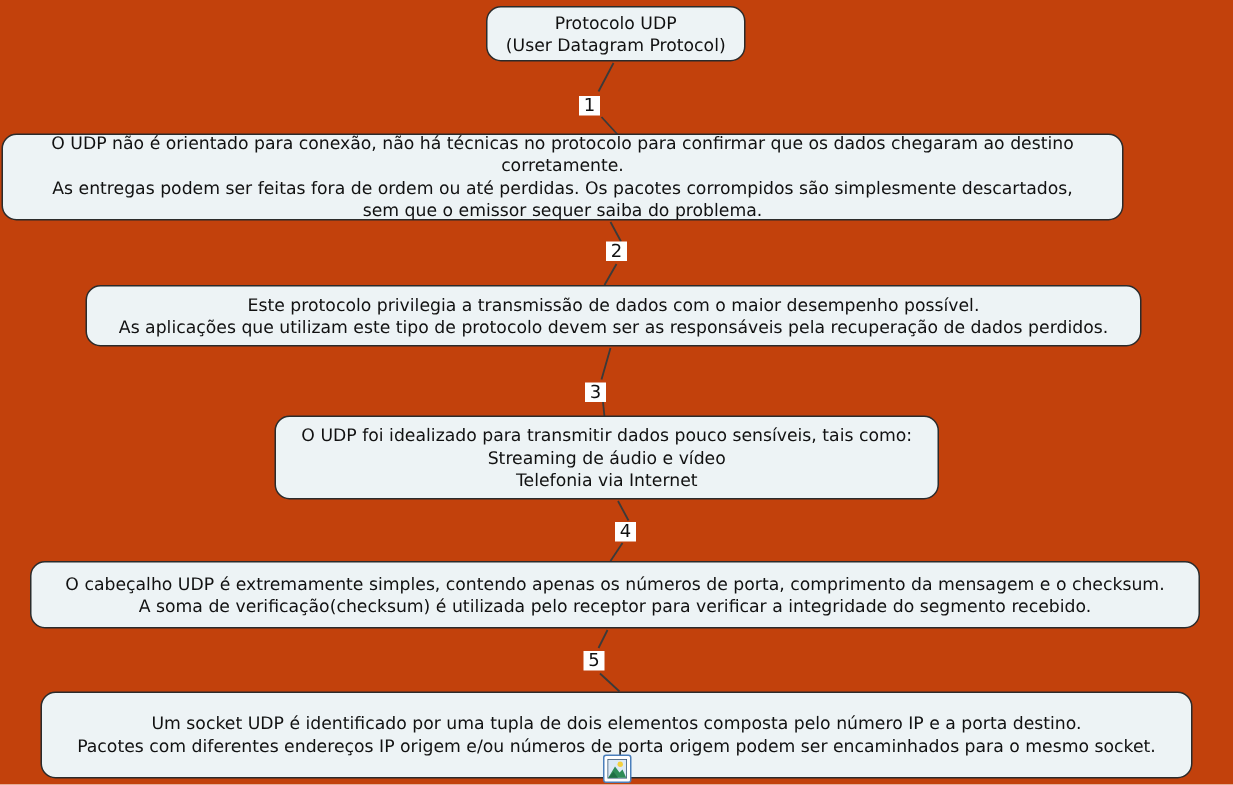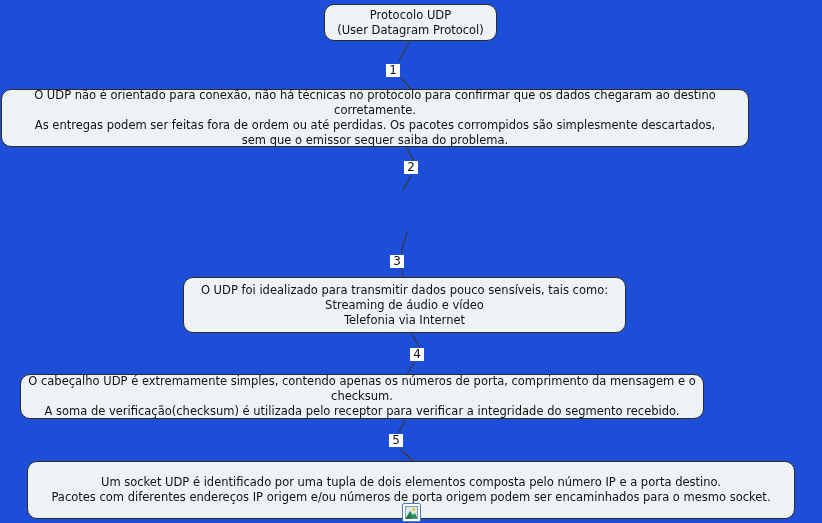--- a/index.html
+++ b/index.html
@@ -5,21 +5,21 @@
   html, body {
     margin: 0;
     padding: 0;
     background: #ffffff;
     font-family: "DejaVu Sans", "Liberation Sans", sans-serif;
   }
   .canvas {
     position: relative;
     width: 822px;
     height: 523px;
-    background: #1d4ed8;
+    background: #c2410c;
     overflow: hidden;
   }
   .link-svg {
     position: absolute;
     left: 0;
     top: 0;
     width: 822px;
     height: 523px;
     pointer-events: none;
   }
@@ -36,21 +36,21 @@
     display: flex;
     align-items: center;
     justify-content: center;
     white-space: pre-line;
     padding: 2px 6px;
   }
   .node-root  { left: 324px; top: 4px;   width: 173px; height: 37px; }
   .node-n1    { left: 1px;   top: 89px;  width: 748px; height: 58px; }
   .node-n2    { left: 57px;  top: 190px; width: 704px; height: 41px; }
   .node-n3    { left: 183px; top: 277px; width: 443px; height: 56px; }
-  .node-n4    { left: 20px;  top: 374px; width: 684px; height: 45px; }
+  .node-n4    { left: 20px;  top: 374px; width: 780px; height: 45px; }
   .node-n5    { left: 27px;  top: 461px; width: 768px; height: 58px; }
   .link-label {
     position: absolute;
     width: 14px;
     color: #111111;
     font-size: 12px;
     line-height: 13px;
     text-align: center;
     background: #ffffff;
   }
@@ -98,20 +98,22 @@
       <line x1="405" y1="420" x2="399" y2="432"></line>
       <line x1="400" y1="449" x2="413" y2="461"></line>
     </g>
   </svg>
 
   <div class="node node-root">Protocolo UDP
 (User Datagram Protocol)</div>
   <div class="node node-n1">O UDP não é orientado para conexão, não há técnicas no protocolo para confirmar que os dados chegaram ao destino corretamente.
 As entregas podem ser feitas fora de ordem ou até perdidas. Os pacotes corrompidos são simplesmente descartados,
 sem que o emissor sequer saiba do problema.</div>
+  <div class="node node-n2">Este protocolo privilegia a transmissão de dados com o maior desempenho possível.
+As aplicações que utilizam este tipo de protocolo devem ser as responsáveis pela recuperação de dados perdidos.</div>
   <div class="node node-n3">O UDP foi idealizado para transmitir dados pouco sensíveis, tais como:
 Streaming de áudio e vídeo
 Telefonia via Internet</div>
   <div class="node node-n4">O cabeçalho UDP é extremamente simples, contendo apenas os números de porta, comprimento da mensagem e o checksum.
 A soma de verificação(checksum) é utilizada pelo receptor para verificar a integridade do segmento recebido.</div>
   <div class="node node-n5">Um socket UDP é identificado por uma tupla de dois elementos composta pelo número IP e a porta destino.
 Pacotes com diferentes endereços IP origem e/ou números de porta origem podem ser encaminhados para o mesmo socket.</div>
 
   <div class="link-label link-label-1">1</div>
   <div class="link-label link-label-2">2</div>

